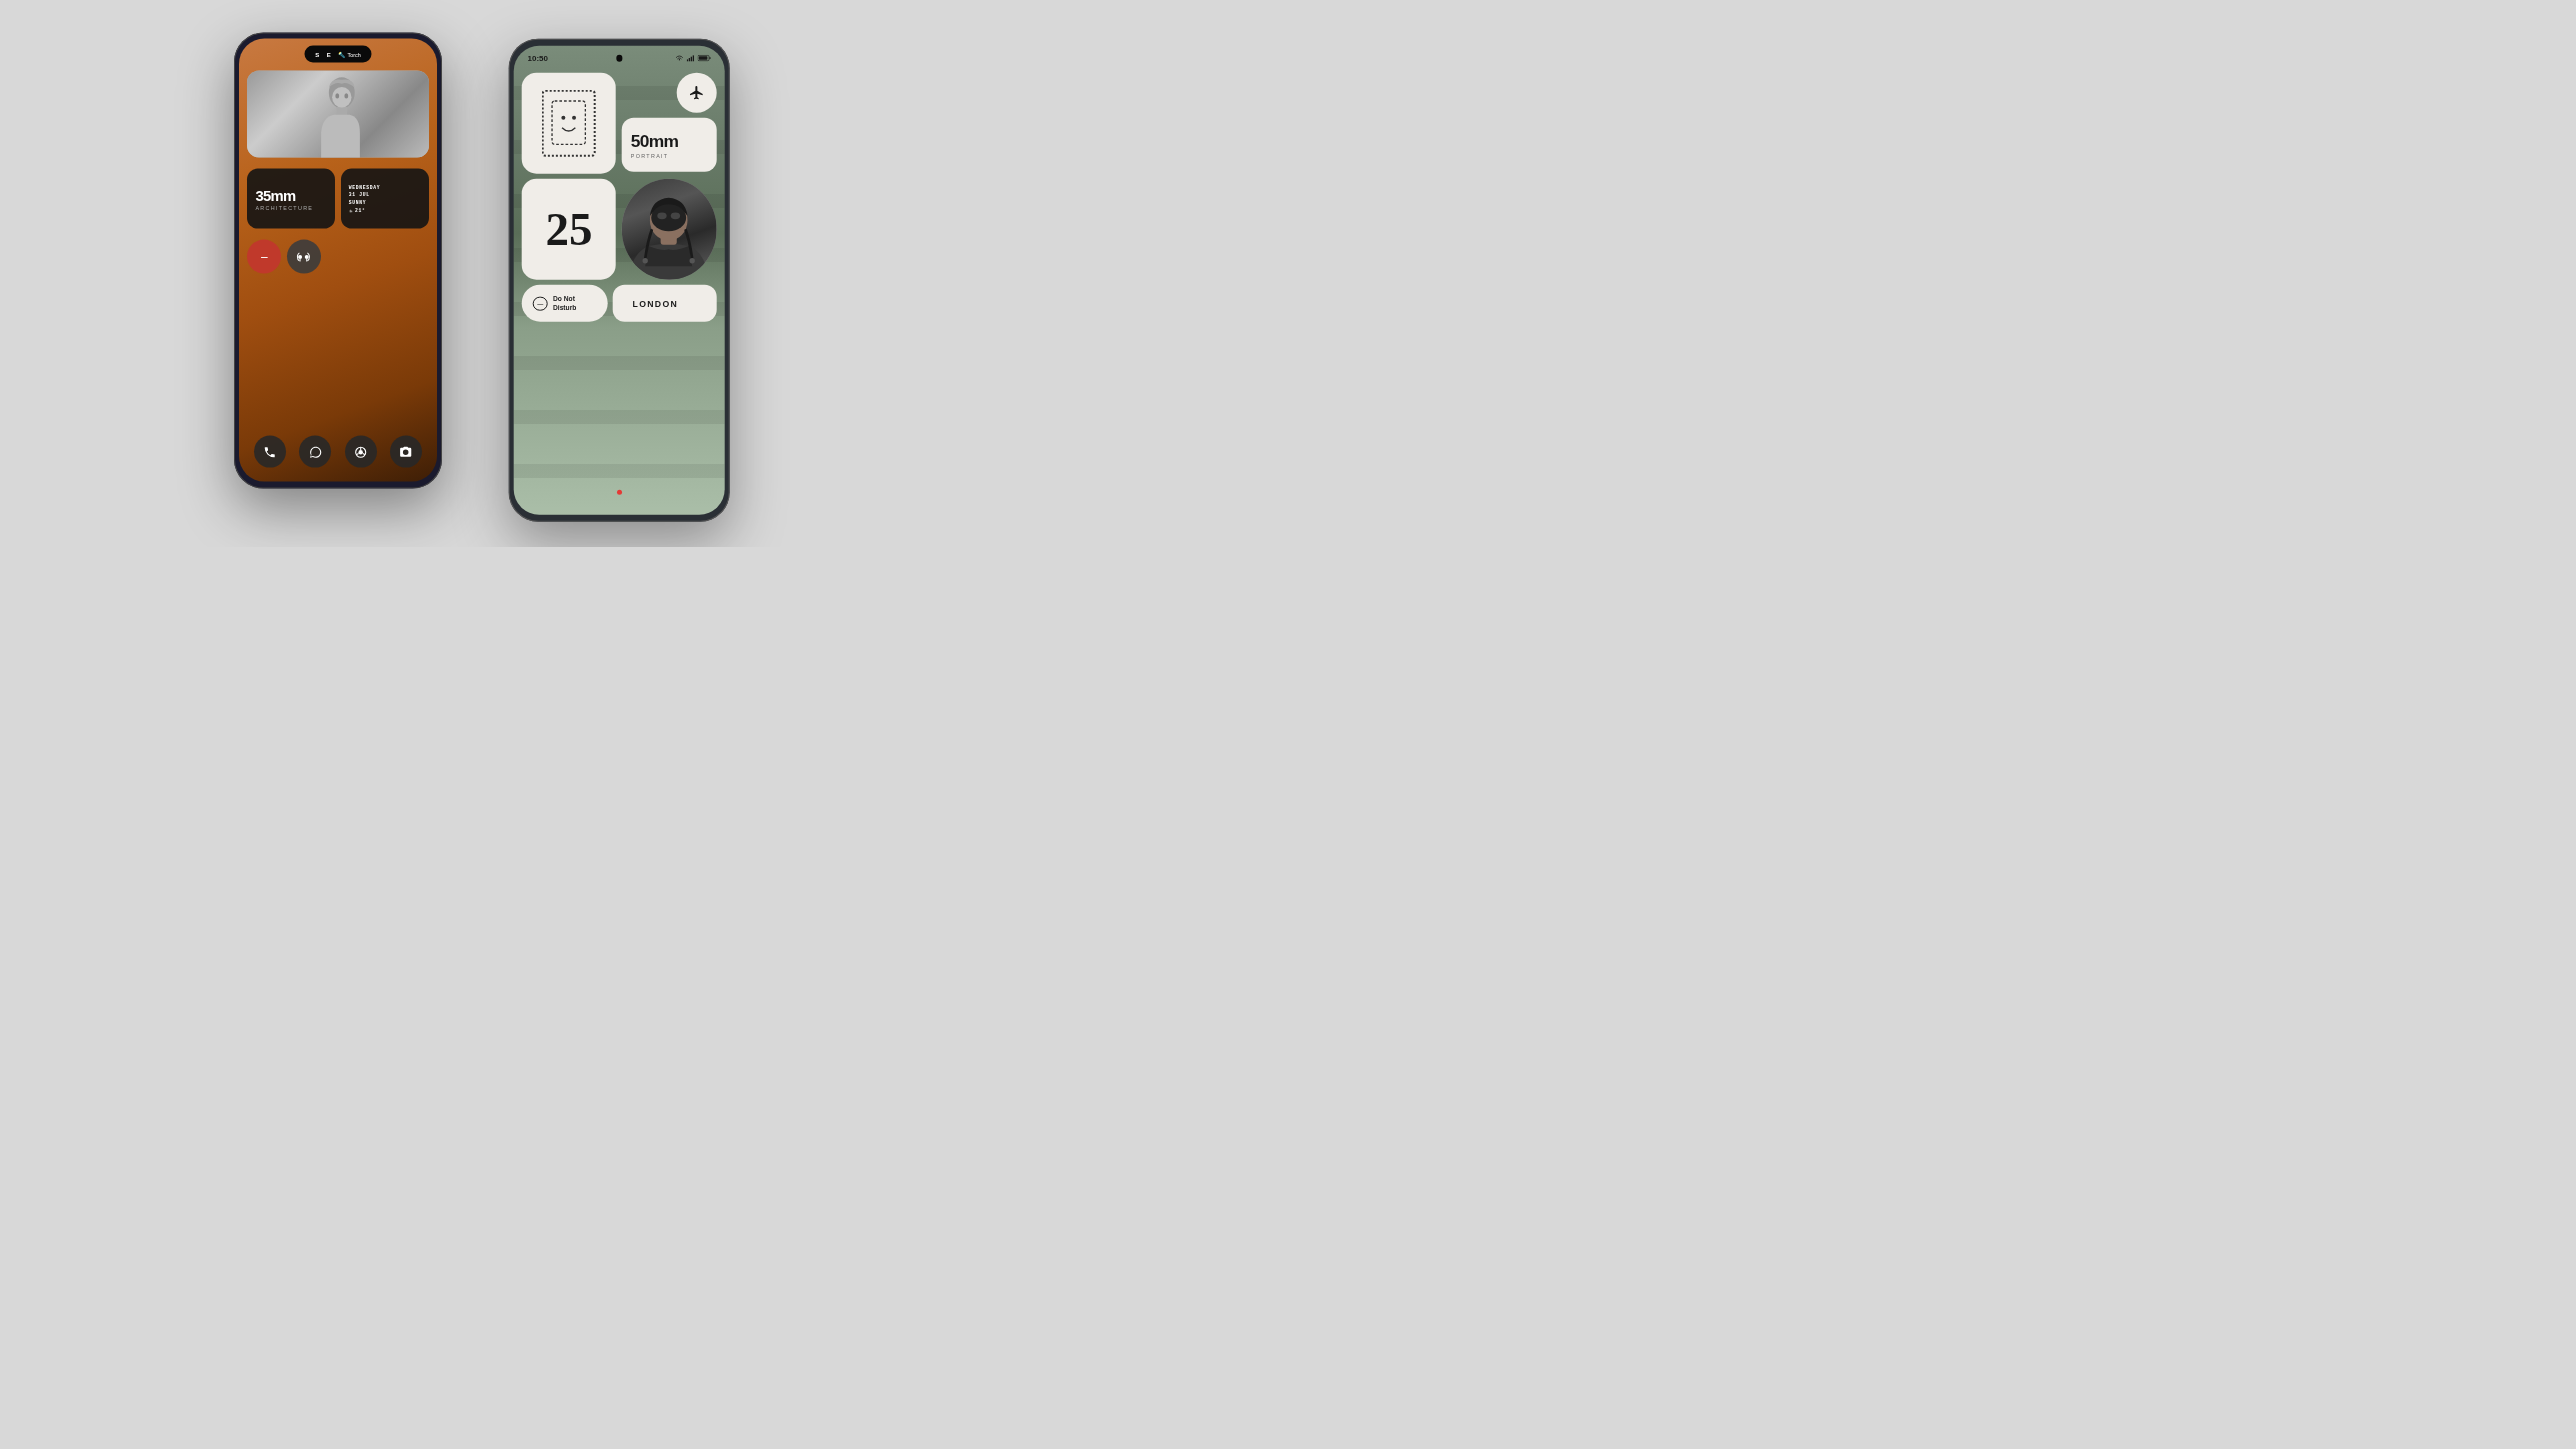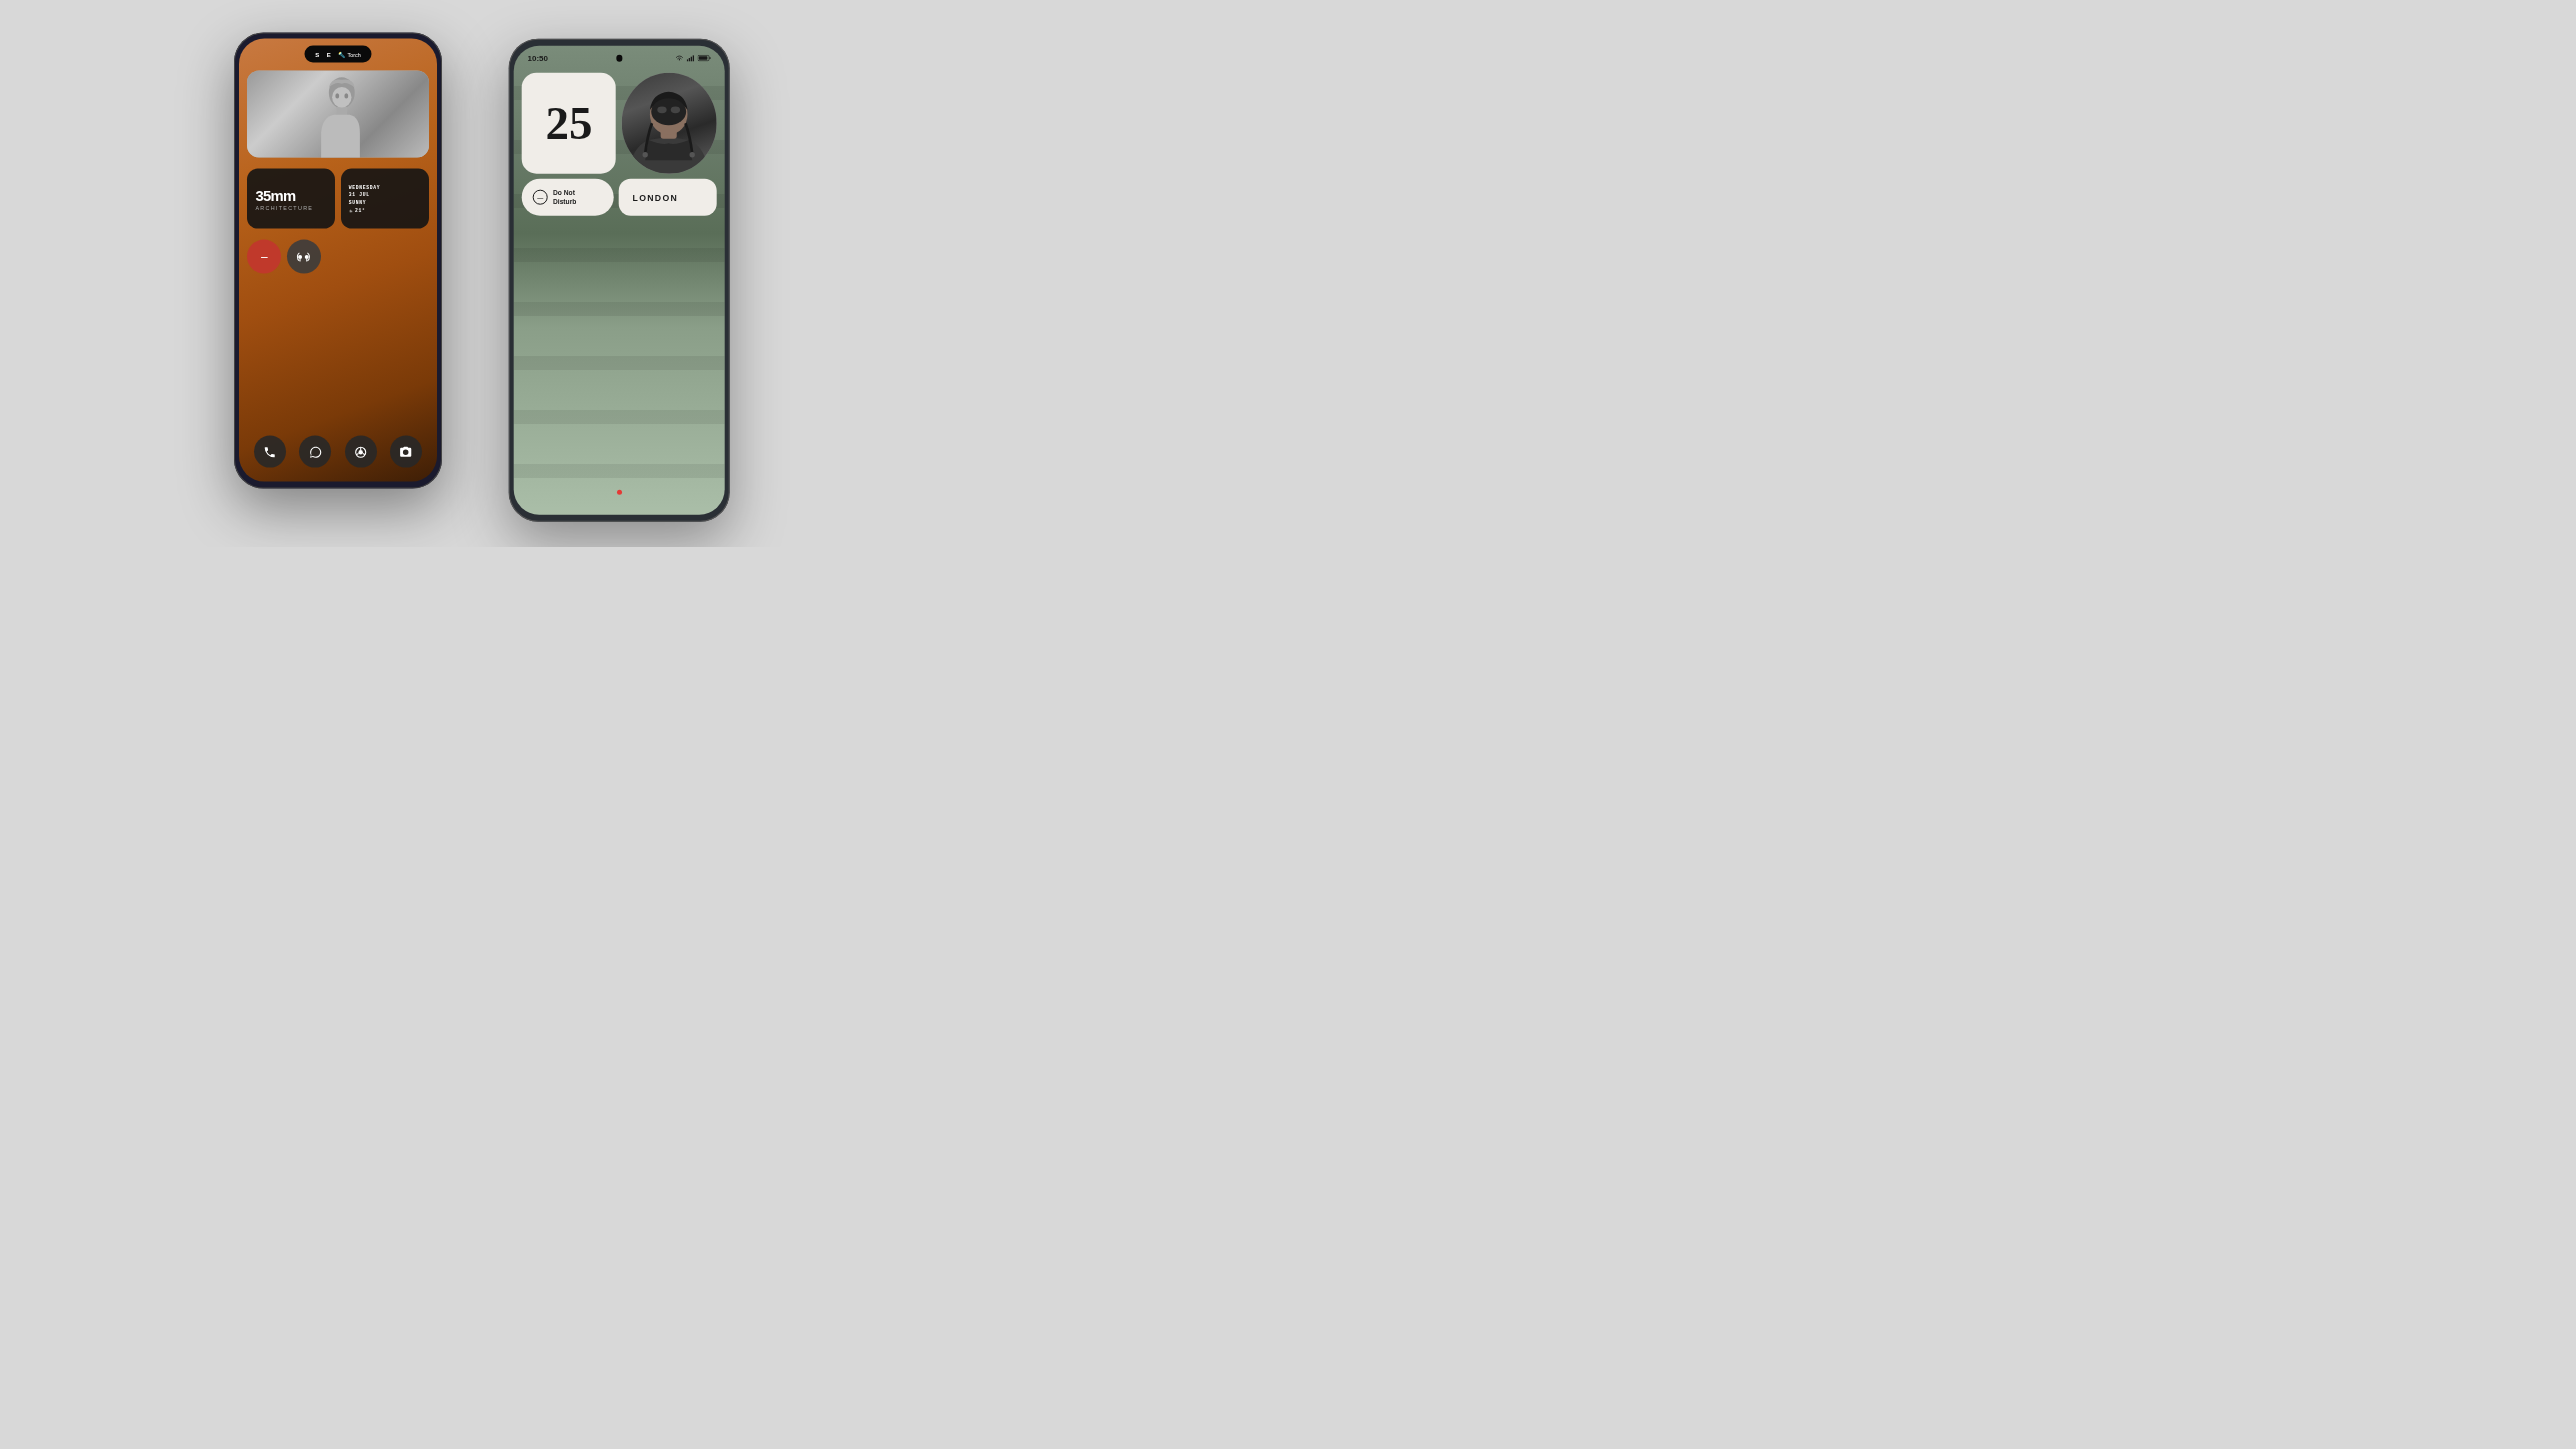--- a/index.html
+++ b/index.html
@@ -488,21 +488,21 @@
       font-size: 6.7px;
       font-weight: 600;
       line-height: 1.3;
     }
 
     
     .widget-london {
       flex: 1;
       background: #f0ede8;
       border-radius: 12px;
-      padding: 8px 14px;
+      padding: 8px 20px;
       display: flex;
       align-items: center;
       min-height: 37px;
     }
 
     .london-text {
       color: #1a1a1a;
       font-size: 8.7px;
       font-weight: 700;
       letter-spacing: 1.3px;
@@ -658,20 +658,49 @@
           <svg width="13.4" height="6.7" viewBox="0 0 20 10">
             <rect x="0" y="1" width="17" height="8" rx="2" stroke="#1a1a1a" stroke-width="1" fill="none"></rect>
             <rect x="17.5" y="3.5" width="2" height="3" rx="1" fill="#1a1a1a"></rect>
             <rect x="1.5" y="2.5" width="13" height="5" rx="1" fill="#1a1a1a"></rect>
           </svg>
         </div>
       </div>
 
       <div class="phone2-content">
 
+        <div class="phone2-row1">
+
+          <div class="widget-photo-frame">
+            <div class="photo-frame-inner">
+              <svg width="40" height="50" viewBox="0 0 60 75">
+                <rect x="5" y="5" width="50" height="65" rx="4" fill="none" stroke="#333" stroke-width="2" stroke-dasharray="4 3"></rect>
+
+                <circle cx="22" cy="30" r="3" fill="#333"></circle>
+                <circle cx="38" cy="30" r="3" fill="#333"></circle>
+
+                <path d="M20 45 Q30 55 40 45" stroke="#333" stroke-width="2" fill="none"></path>
+              </svg>
+            </div>
+          </div>
+
+          <div class="phone2-col-right">
+            <div style="display:flex;justify-content:flex-end;">
+              <div class="widget-airplane">
+                <svg width="16" height="16" viewBox="0 0 24 24" fill="#1a1a1a">
+                  <path d="M21 16v-2l-8-5V3.5A1.5 1.5 0 0011.5 2 1.5 1.5 0 0010 3.5V9l-8 5v2l8-2.5V19l-2 1.5V22l3.5-1 3.5 1v-1.5L13 19v-5.5z"></path>
+                </svg>
+              </div>
+            </div>
+            <div class="widget-50mm">
+              <div class="widget-50mm-title">50mm</div>
+              <div class="widget-50mm-sub">PORTRAIT</div>
+            </div>
+          </div>
+        </div>
 
         <div class="phone2-row2">
           <div class="widget-date31">
             <span class="widget-date31-num">25</span>
           </div>
           <div class="widget-avatar">
             <div class="avatar-inner">
 
               <svg width="94" height="101" viewBox="0 0 140 150">
 

